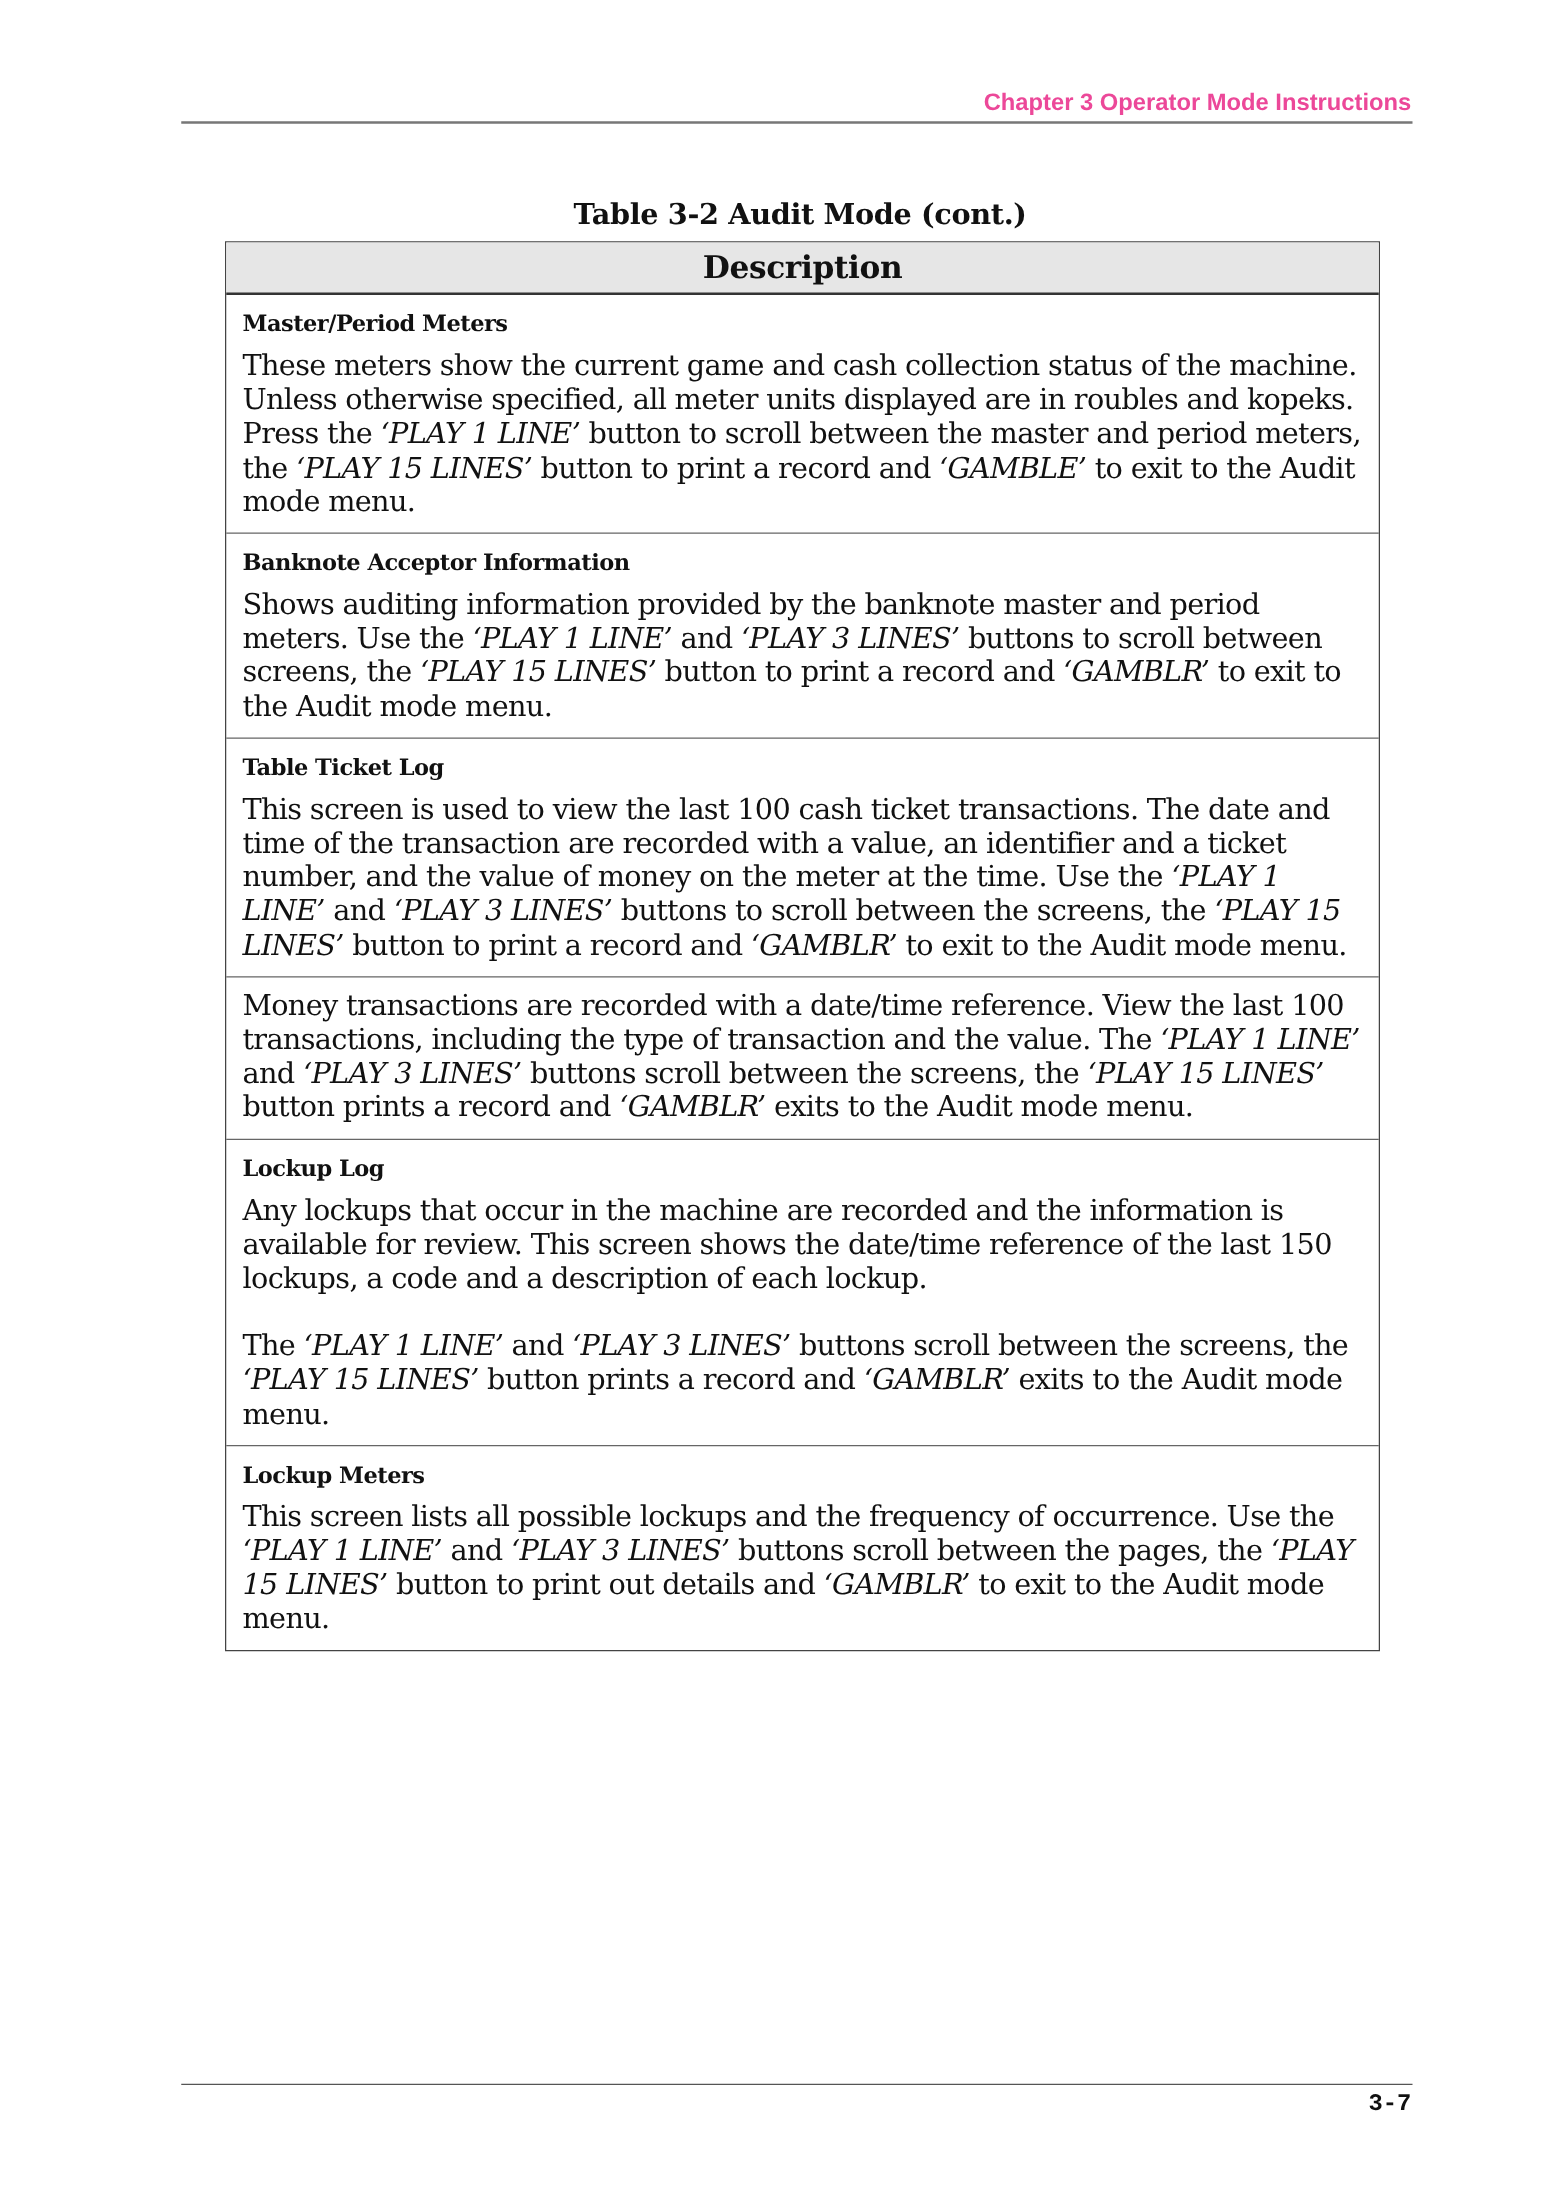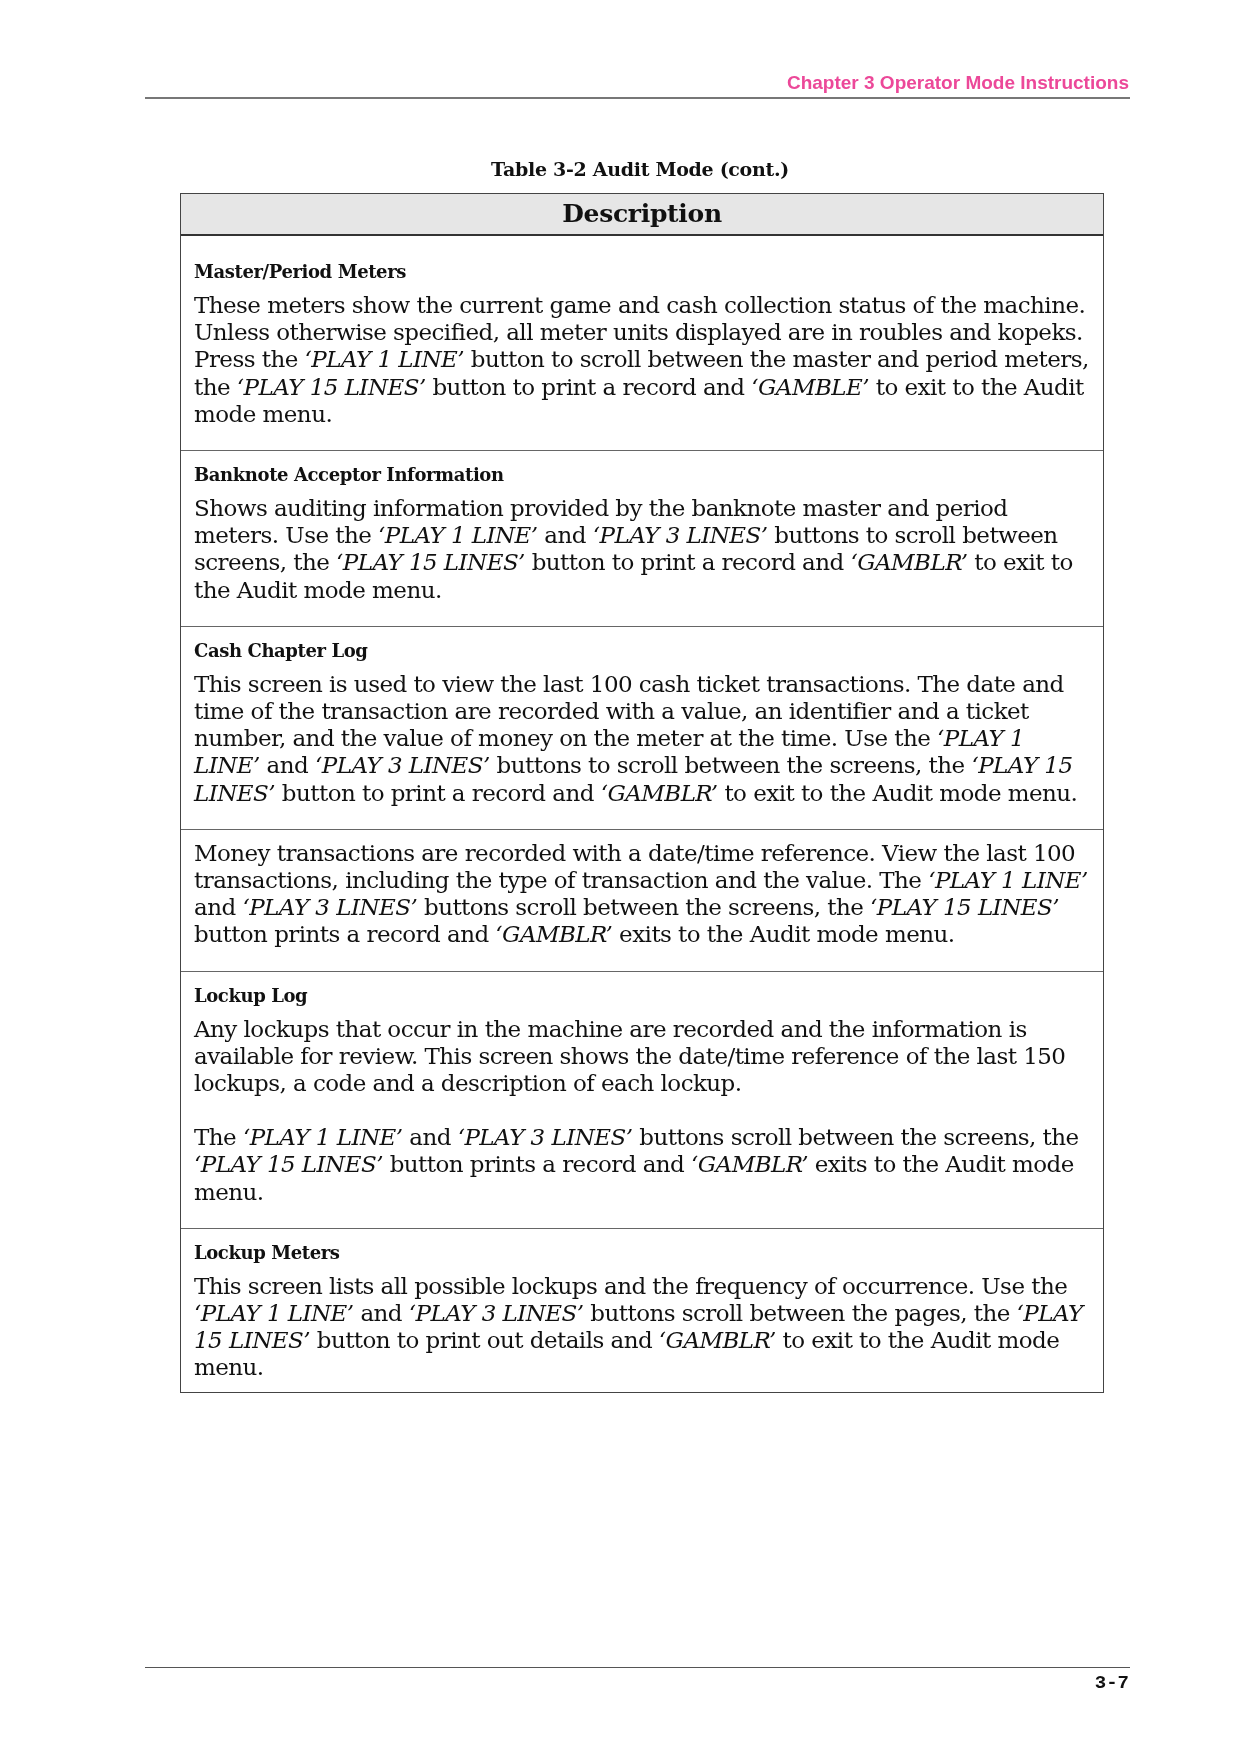--- a/index.html
+++ b/index.html
@@ -7,32 +7,32 @@
   .header-title {
     position: absolute; right: 111px; top: 72px;
     font-family: "Liberation Sans", sans-serif; font-weight: bold; font-size: 19px; color: #ec4899;
   }
   .header-rule {
     position: absolute; left: 145px; width: 985px; top: 97px; height: 0;
     border-top: 2px solid #777;
   }
   .table-caption {
     position: absolute; left: 180px; width: 920px; top: 158px; text-align: center;
-    font-family: "DejaVu Serif", serif; font-weight: bold; font-size: 19px; letter-spacing: -0.3px;
+    font-family: "DejaVu Serif", serif; font-weight: bold; font-size: 23px; letter-spacing: -0.3px;
   }
   .audit-table {
     position: absolute; left: 180px; top: 193px; width: 922px;
     border: 1.5px solid #444; border-collapse: collapse;
   }
   .table-head {
     background: #e6e6e6; border-bottom: 2px solid #333;
     height: 40px; line-height: 40px; text-align: center;
     font-family: "DejaVu Serif", serif; font-weight: bold; font-size: 25px; letter-spacing: -0.3px;
   }
-  .row { border-top: 1.5px solid #666; padding: 10px 13px 10px 13px; margin-top: 12px; }
+  .row { border-top: 1.5px solid #666; padding: 10px 13px 10px 13px; }
   .row:first-of-type { border-top: none; }
   .row-title {
     font-family: "DejaVu Serif", serif; font-weight: bold; font-size: 18px; letter-spacing: -0.4px;
     margin: 3px 0 9px 0; line-height: 22px;
   }
   .para {
     font-family: "DejaVu Serif", serif; font-size: 23px; letter-spacing: -0.55px;
     line-height: 27.2px; margin: 0;
   }
   .para + .para { margin-top: 27px; }
@@ -63,21 +63,21 @@
           <p class="para"><span>These meters show the current game and cash collection status of the machine. Unless otherwise specified, all meter units displayed are in roubles and kopeks. Press the </span><em>‘PLAY 1 LINE’</em><span> button to scroll between the master and period meters, the </span><em>‘PLAY 15 LINES’</em><span> button to print a record and </span><em>‘GAMBLE’</em><span> to exit to the Audit mode menu.</span></p>
         </div>
     </div>
     <div class="row">
       <div class="row-title">Banknote Acceptor Information</div>
       <div>
           <p class="para"><span>Shows auditing information provided by the banknote master and period meters.  Use the </span><em>‘PLAY 1 LINE’</em><span> and </span><em>‘PLAY 3 LINES’</em><span> buttons to scroll between screens, the </span><em>‘PLAY 15 LINES’</em><span> button to print a record and </span><em>‘GAMBLR’</em><span> to exit to the Audit mode menu.</span></p>
         </div>
     </div>
     <div class="row">
-      <div class="row-title">Cash Chapter Log</div>
+      <div class="row-title">Table Ticket Log</div>
       <div>
           <p class="para"><span>This screen is used to view the last 100 cash ticket transactions.  The date and time of the transaction are recorded with a value, an identifier and a ticket number, and the value of money on the meter at the time.  Use the </span><em>‘PLAY 1 LINE’</em><span> and </span><em>‘PLAY 3 LINES’</em><span> buttons to scroll between the screens, the </span><em>‘PLAY 15 LINES’</em><span> button to print a record and </span><em>‘GAMBLR’</em><span> to exit to the Audit mode menu.</span></p>
         </div>
     </div>
     <div class="row">
       <div>
           <p class="para"><span>Money transactions are recorded with a date/time reference.  View the last 100 transactions, including the type of transaction and the value.  The </span><em>‘PLAY 1 LINE’</em><span> and </span><em>‘PLAY 3 LINES’</em><span> buttons scroll between the screens, the </span><em>‘PLAY 15 LINES’</em><span> button prints a record and </span><em>‘GAMBLR’</em><span> exits to the Audit mode menu.</span></p>
         </div>
     </div>
     <div class="row">

